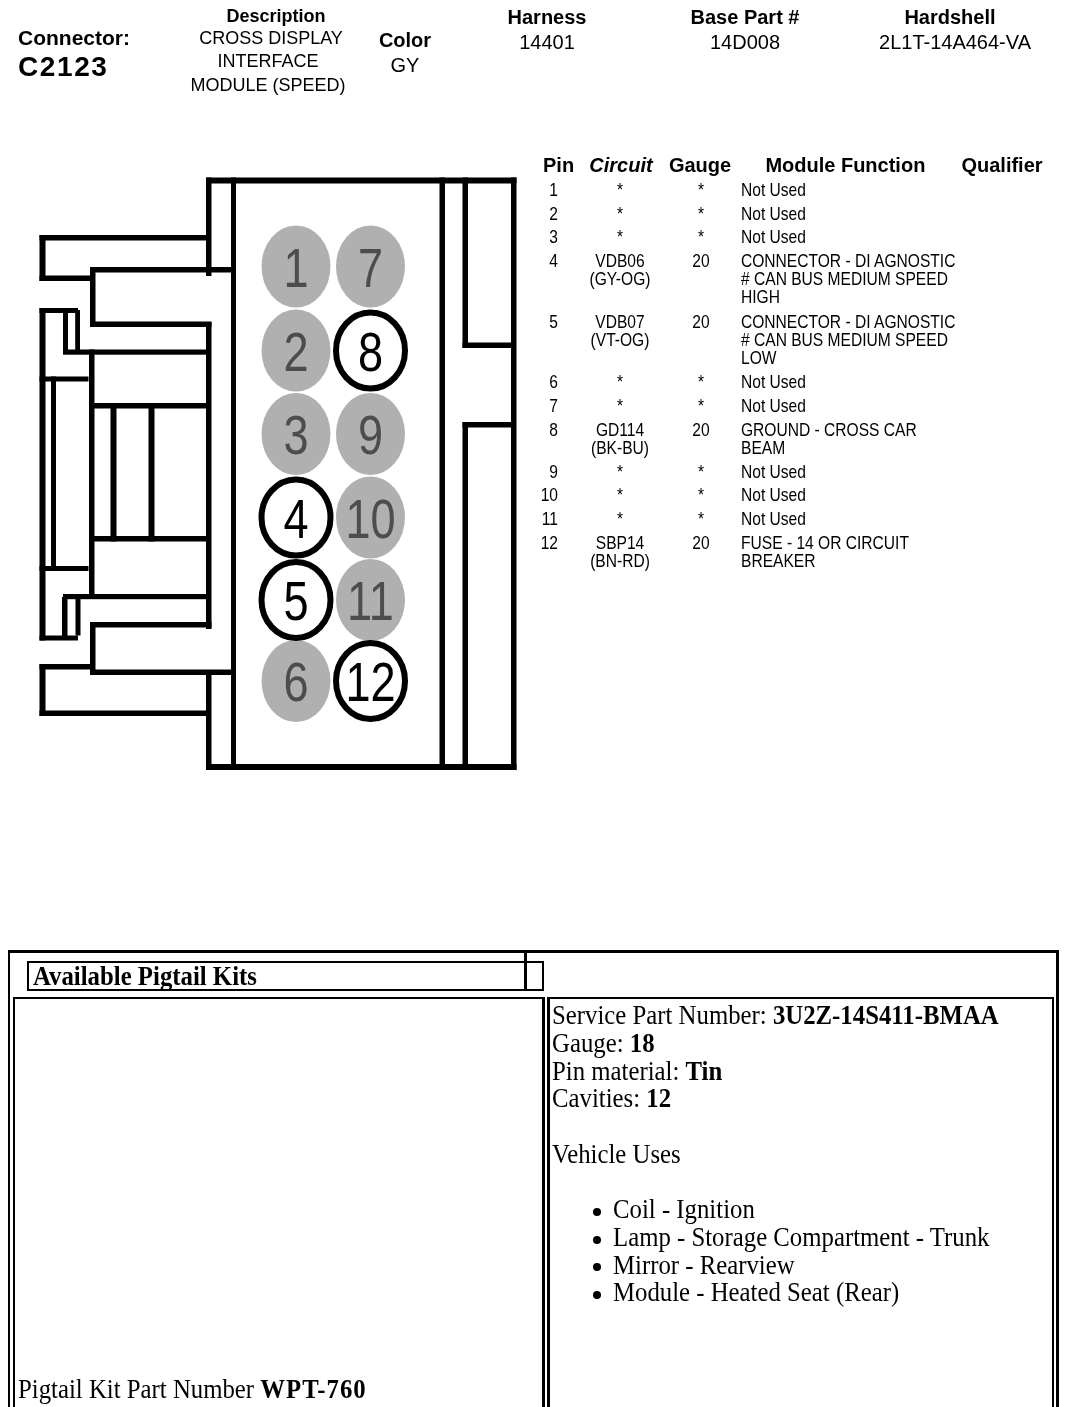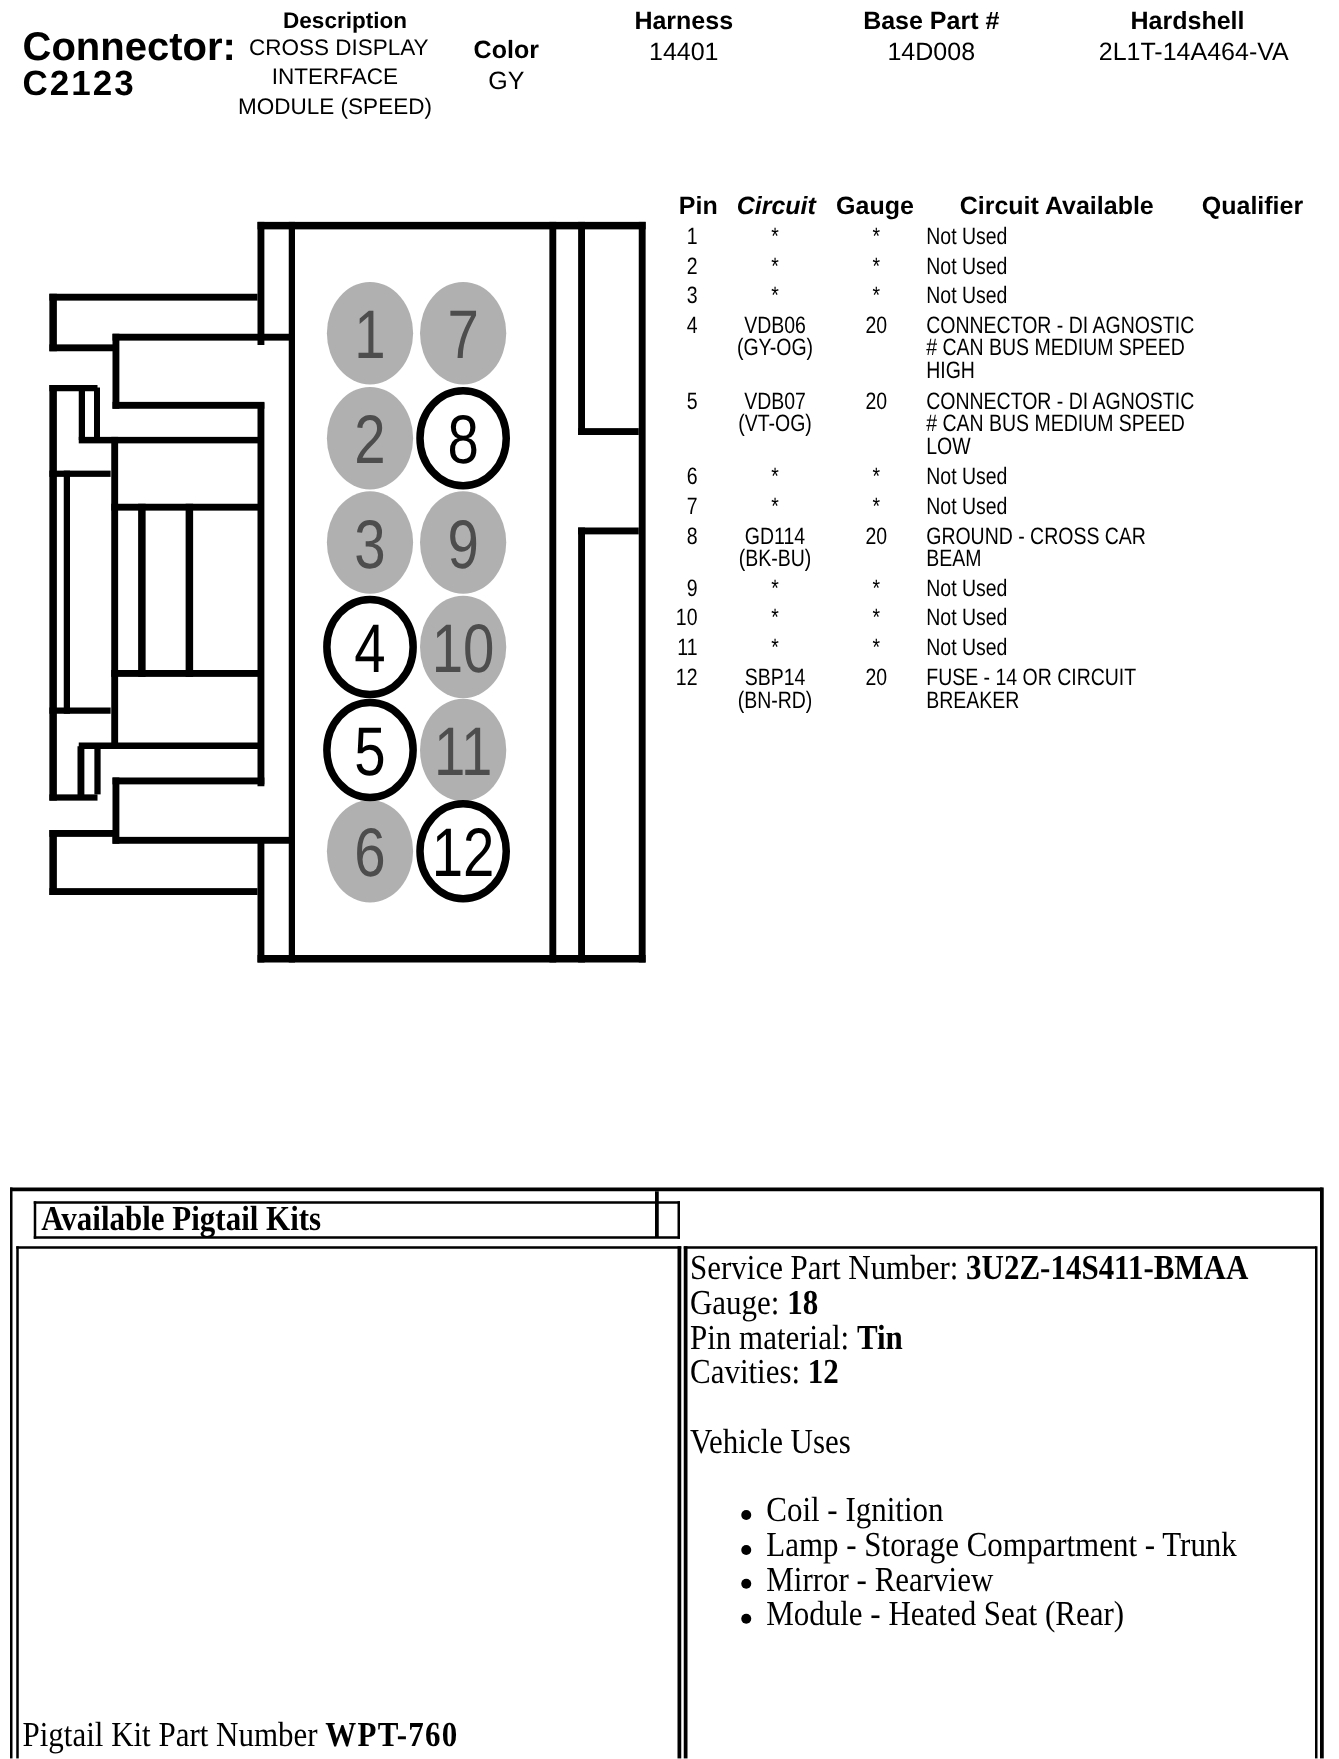--- a/index.html
+++ b/index.html
@@ -14,21 +14,21 @@
 .k.r{transform-origin:100% 0;}
 .h2{font-size:20px;line-height:22.3px;}
 .h3{font-size:18px;line-height:23.4px;}
 .t{position:absolute;font-family:"Liberation Serif",serif;font-size:28px;line-height:31px;white-space:nowrap;transform:scaleX(0.885);transform-origin:0 0;}
 .ln{position:absolute;background:#000;}
 </style>
 </head>
 <body>
 <div id="page">
 
-<div class="s b" style="left:18px;top:21.7px;font-size:32px;line-height:31px;">Connector:</div>
+<div class="s b" style="left:18px;top:21.7px;font-size:21px;line-height:31px;">Connector:</div>
 <div class="s b" style="left:18px;top:50.7px;font-size:28px;line-height:31px;letter-spacing:1.6px;">C2123</div>
 <div class="s b c h3" style="left:176px;top:4.5px;width:200px;">Description</div>
 <div class="s c h3" style="left:171px;top:26.5px;width:200px;">CROSS DISPLAY</div>
 <div class="s c h3" style="left:168px;top:50.3px;width:200px;">INTERFACE</div>
 <div class="s c h3" style="left:168px;top:74.1px;width:200px;">MODULE (SPEED)</div>
 <div class="s b c h2" style="left:305px;top:29px;width:200px;">Color</div>
 <div class="s c h2" style="left:305px;top:53.5px;width:200px;">GY</div>
 <div class="s b c h2" style="left:447px;top:6.2px;width:200px;">Harness</div>
 <div class="s c h2" style="left:447px;top:30.5px;width:200px;">14401</div>
 <div class="s b c h2" style="left:645px;top:6.2px;width:200px;">Base Part #</div>
@@ -122,21 +122,21 @@
 <text transform="translate(296 620) scale(0.82 1)">5</text>
 <text transform="translate(370.5 370.5) scale(0.82 1)">8</text>
 <text transform="translate(370.5 701) scale(0.82 1)">12</text>
 </g>
 </g>
     </svg>
 
 <div class="s b c h2" style="left:458.6px;top:154.4px;width:200px;">Pin</div>
 <div class="s b c h2" style="left:521px;top:154.4px;width:200px;font-style:italic;">Circuit</div>
 <div class="s b c h2" style="left:600px;top:154.4px;width:200px;">Gauge</div>
-<div class="s b c h2" style="left:745.4px;top:154.4px;width:200px;">Circuit Available</div>
+<div class="s b c h2" style="left:745.4px;top:154.4px;width:200px;">Module Function</div>
 <div class="s b c h2" style="left:902px;top:154.4px;width:200px;">Qualifier</div>
 
 <div class="s r k" style="left:498px;top:178.8px;width:60px;">1</div>
 <div class="s c k" style="left:520px;top:178.8px;width:200px;">*</div>
 <div class="s c k" style="left:601px;top:178.8px;width:200px;">*</div>
 <div class="s k" style="left:741px;top:178.8px;">Not Used</div>
 
 <div class="s r k" style="left:498px;top:202.5px;width:60px;">2</div>
 <div class="s c k" style="left:520px;top:202.5px;width:200px;">*</div>
 <div class="s c k" style="left:601px;top:202.5px;width:200px;">*</div>

